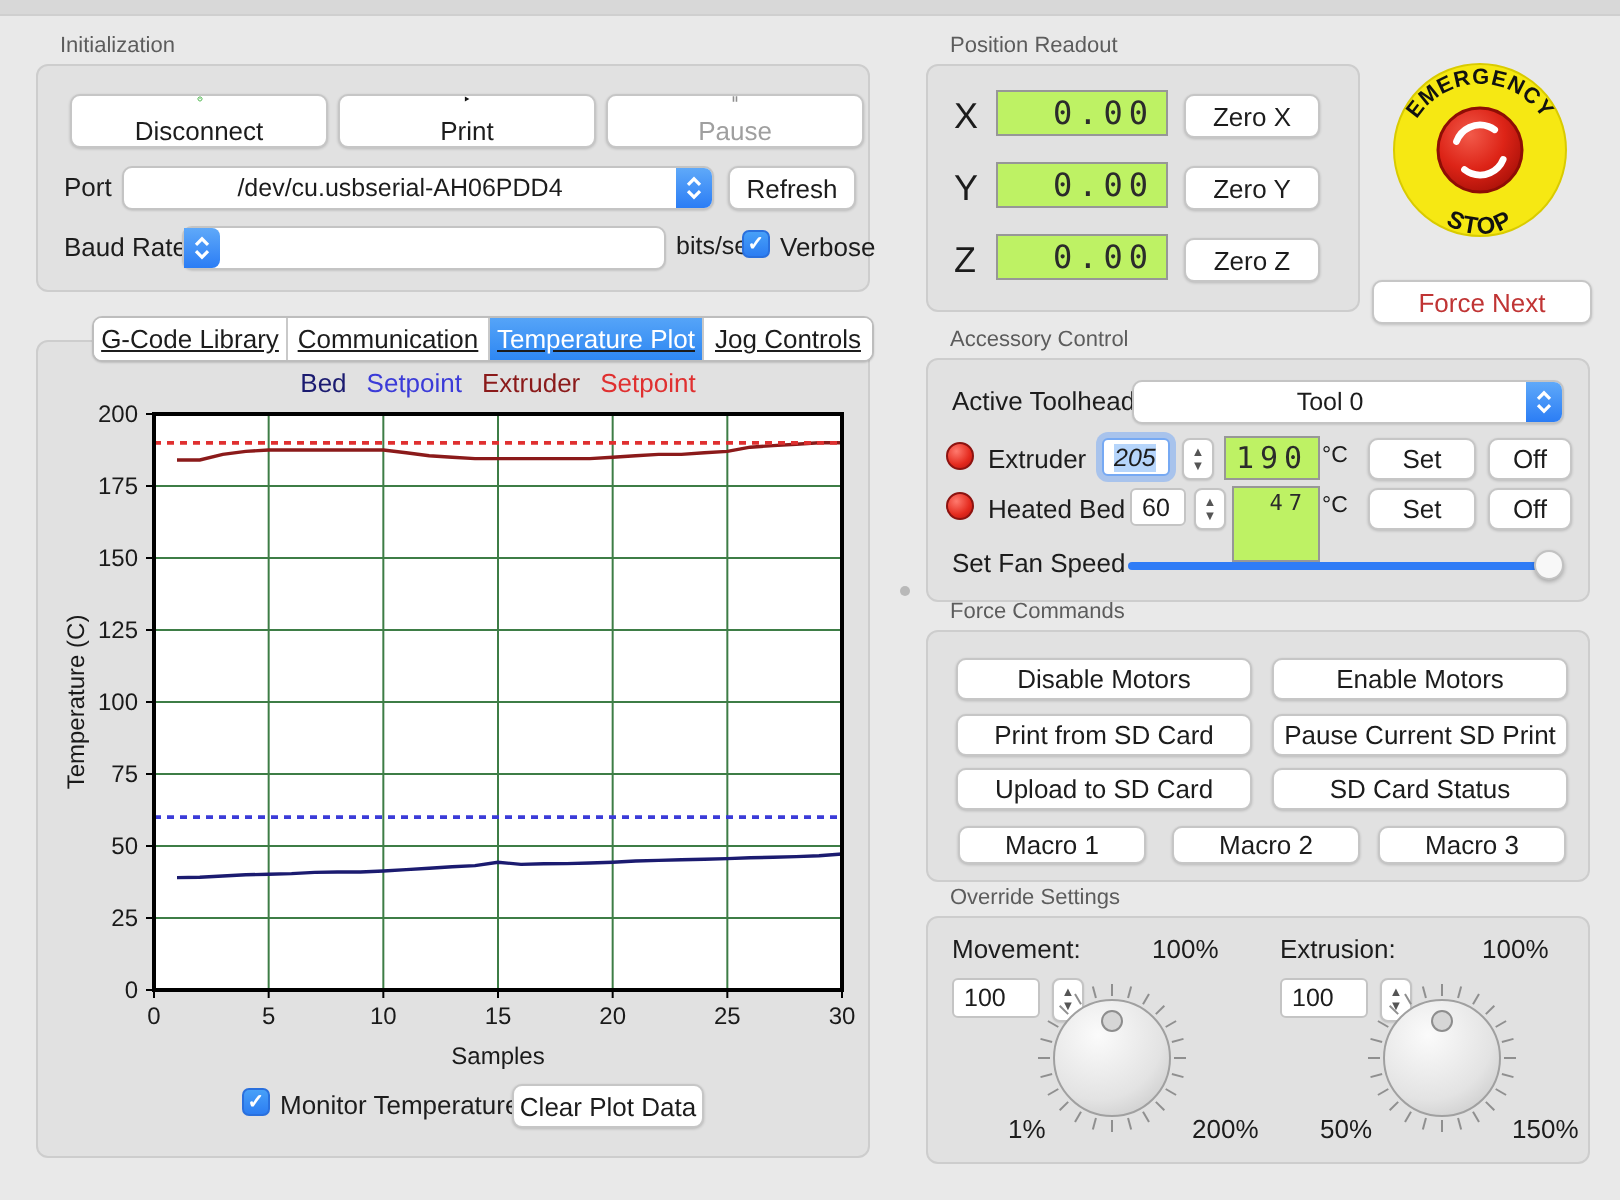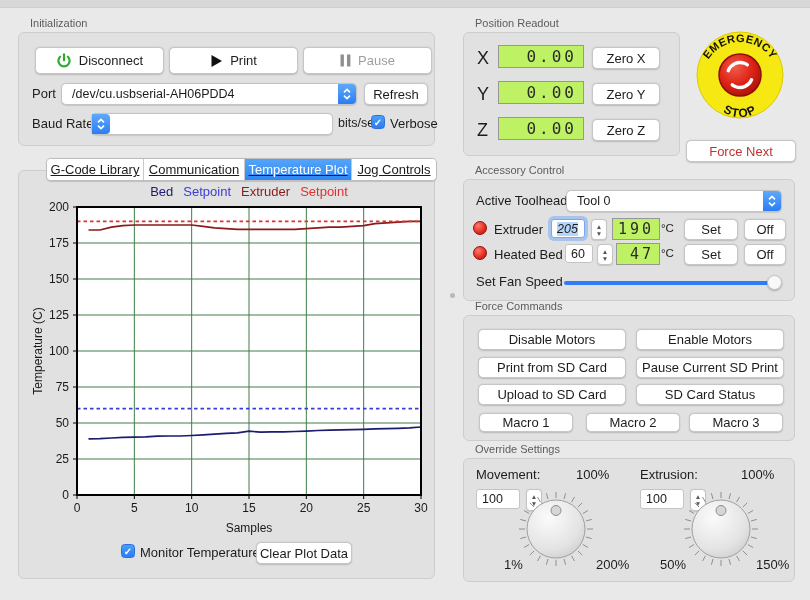--- a/index.html
+++ b/index.html
@@ -4,26 +4,26 @@
 <style>
   html,body{margin:0;padding:0;}
   body{width:810px;height:600px;background:#e9e9e9;overflow:hidden;
        font-family:"Liberation Sans",sans-serif;font-size:13px;color:#1c1c1c;position:relative;}
   .topstrip{position:absolute;left:0;top:0;width:810px;height:7px;background:#d8d8d8;border-bottom:1px solid #cfcfcf;}
   .abs{position:absolute;}
   .group-title{font-size:11px;color:#5c5c5c;margin:0 0 3px 12px;}
   .group-body{position:relative;background:#e1e1e1;border:1px solid #cdcdcd;border-radius:6px;}
   .btn{position:absolute;display:flex;align-items:center;justify-content:center;gap:7px;
        background:#ffffff;border:1px solid #c6c6c6;border-radius:5px;
-       box-shadow:0 .5px 1.5px rgba(0,0,0,.18);font-size:13px;color:#1c1c1c;cursor:default;}
+       box-shadow:0 .5px 1.5px rgba(0,0,0,.18);font-size:13px;color:#1c1c1c;cursor:default;flex-direction:column;}
   .btn.disabled{color:#9f9f9f;}
   .lbl{position:absolute;white-space:nowrap;}
   .popup{position:absolute;display:flex;align-items:center;background:#fff;border:1px solid #c4c4c4;
          border-radius:5px;height:20px;box-shadow:0 .5px 1px rgba(0,0,0,.12);}
-  .popup .pval{flex:1;padding:0 10px;font-size:12.5px;overflow:hidden;white-space:nowrap;}
+  .popup .pval{flex:1;padding:0 0;font-size:12.5px;overflow:hidden;white-space:nowrap;text-align:center;}
   .popup .cap{width:18px;align-self:stretch;background:linear-gradient(#5fa9f9,#2b7df5);
               border-radius:0 4px 4px 0;display:flex;align-items:center;justify-content:center;}
   .checkbox{display:inline-flex;width:14px;height:14px;background:linear-gradient(#47a0f8,#2c7df2);
             border-radius:3.5px;color:#fff;font-size:10px;font-weight:bold;align-items:center;justify-content:center;
             border:1px solid #2a70dd;box-sizing:border-box;}
   .tabbar{position:absolute;display:flex;height:21px;border:1px solid #bdbdbd;border-radius:5px;overflow:hidden;
           box-shadow:0 .5px 1px rgba(0,0,0,.15);background:#fff;}
   .tab{display:flex;align-items:center;justify-content:center;font-size:13px;background:#fff;
        border-right:1px solid #c9c9c9;}
   .tab:last-child{border-right:none;}
@@ -258,21 +258,21 @@
 
     <span class="led" style="left:9px;top:66px;"></span>
     <div class="lbl" style="left:30px;top:67px;">Heated Bed</div>
     <div class="spin" style="left:101px;top:64px;width:28px;height:19px;">
         <span>60</span>
       </div>
     <div class="stepper" style="left:133px;top:64px;height:19px;">
         <span>▲</span>
         <span>▼</span>
       </div>
-    <div class="lcd abs" style="left:152px;top:63px;width:32px;height:19px;font-size:15px;padding:1px 5px 0 5px;">47</div>
+    <div class="lcd abs" style="left:152px;top:63px;width:32px;height:19px;font-size:11px;padding:1px 5px 16px 5px;">47</div>
     <div class="lbl" style="left:197px;top:67px;font-size:11.5px;">°C</div>
     <div class="btn" style="left:220px;top:64px;width:52px;height:19px;">
         <span>Set</span>
       </div>
     <div class="btn" style="left:280px;top:64px;width:40px;height:19px;">
         <span>Off</span>
       </div>
 
     <div class="lbl" style="left:12px;top:94px;">Set Fan Speed</div>
     <div class="slider-track" style="left:100px;top:101px;width:216px;"></div>

